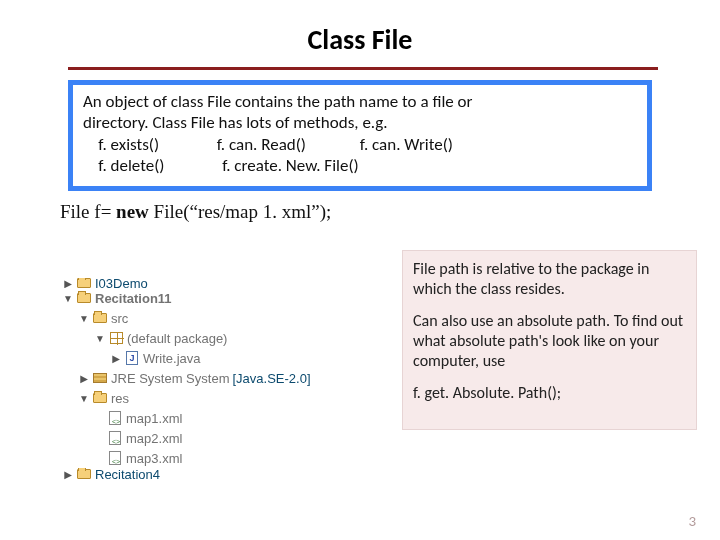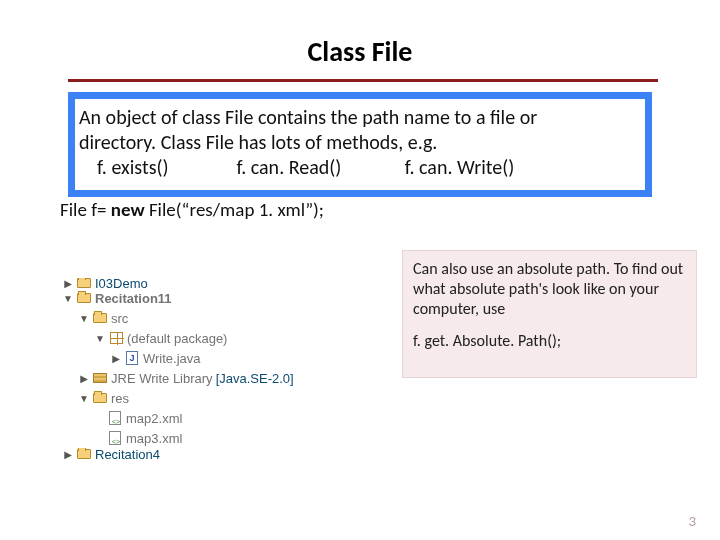--- a/index.html
+++ b/index.html
@@ -8,43 +8,44 @@
     height: 540px;
     background: #fff;
     font-family: Calibri, Arial, sans-serif;
     position: relative;
     overflow: hidden;
   }
   .title {
     text-align: center;
     font-weight: bold;
     font-size: 28px;
-    padding-top: 34px;
+    padding-top: 22px;
     padding-bottom: 10px;
     color: #000;
   }
   .title-underline {
     width: 590px;
     height: 3px;
     background: #8a1e1e;
     margin: 0 auto 0 68px;
   }
   .desc-box {
-    border: 7px solid #3b82f6;
+    border: 5px solid #3b82f6;
     margin: 10px 68px 0 68px;
-    padding: 6px 10px 10px 4px;
-    font-size: 20px;
+    padding: 6px 10px 10px 10px;
+    font-size: 17px;
     line-height: 1.25;
     color: #111;
   }
   .desc-box div { white-space: pre; }
   .code-line {
-    margin: 1px 0 0 60px;
+    margin: 10px 0 0 60px;
     font-size: 19px;
     color: #111;
+    font-family: Liberation Serif, serif;
   }
   .code-line .kw { font-weight: bold; }
   .lower {
     position: absolute;
     top: 278px;
     left: 60px;
     right: 30px;
     bottom: 30px;
   }
   .tree {
@@ -121,20 +122,21 @@
 </head>
 <body>
 
 <div class="title">Class File</div>
 <div class="title-underline"></div>
 
 <div class="desc-box">
   <div>An object of class File contains the path name to a file or</div>
   <div>directory. Class File has lots of methods, e.g.</div>
   <div>    f. exists()               f. can. Read()              f. can. Write()</div>
+  <div>    f. delete()               f. create. New. File()</div>
 </div>
 
 <div class="code-line">
   <span>File f= </span><span class="kw">new</span><span> File(“res/map 1. xml”);</span>
 </div>
 
 <div class="lower">
 
   <div class="tree">
     <div class="tree-row cut">
@@ -176,30 +178,37 @@
           <span class="jfile">J</span>
         </span>
       <span class="label">Write.java</span>
     </div>
     <div class="tree-row">
       <span class="ind" style="width:16px"></span>
       <span class="arrow">▶</span>
       <span class="icon">
           <span class="jar"></span>
         </span>
-      <span class="label">JRE Write Library</span>
+      <span class="label">JRE System System</span>
       <span class="label dim"> [Java.SE-2.0]</span>
     </div>
     <div class="tree-row">
       <span class="ind" style="width:16px"></span>
       <span class="arrow">▼</span>
       <span class="icon">
           <span class="folder"></span>
         </span>
       <span class="label">res</span>
+    </div>
+    <div class="tree-row">
+      <span class="ind" style="width:44px"></span>
+      <span class="icon">
+          <span class="xml"></span>
+        </span>
+      <span class="label">map1.xml</span>
     </div>
     <div class="tree-row">
       <span class="ind" style="width:44px"></span>
       <span class="icon">
           <span class="xml"></span>
         </span>
       <span class="label">map2.xml</span>
     </div>
     <div class="tree-row">
       <span class="ind" style="width:44px"></span>
@@ -212,19 +221,20 @@
       <span class="ind" style="width:0px"></span>
       <span class="arrow">▶</span>
       <span class="icon">
           <span class="folder"></span>
         </span>
       <span class="label dim">Recitation4</span>
     </div>
   </div>
 
   <div class="note">
+    <p>File path is relative to the package in which the class resides.</p>
     <p>Can also use an absolute path. To find out what absolute path's look like on your computer, use</p>
     <p>f. get. Absolute. Path();</p>
   </div>
 
 </div>
 
 <div class="page-num">3</div>
 
 </body></html>

